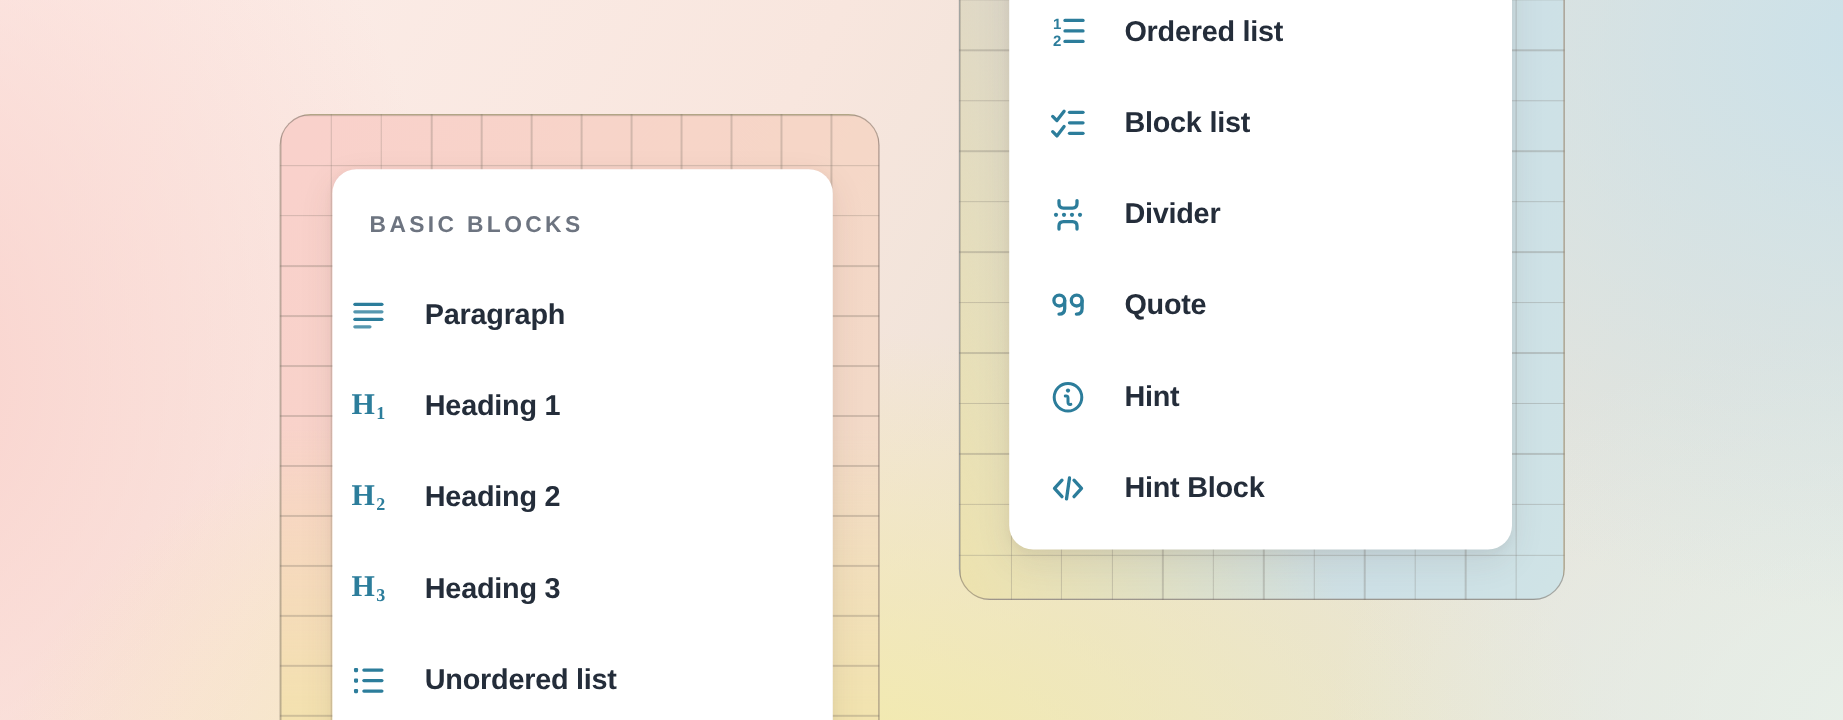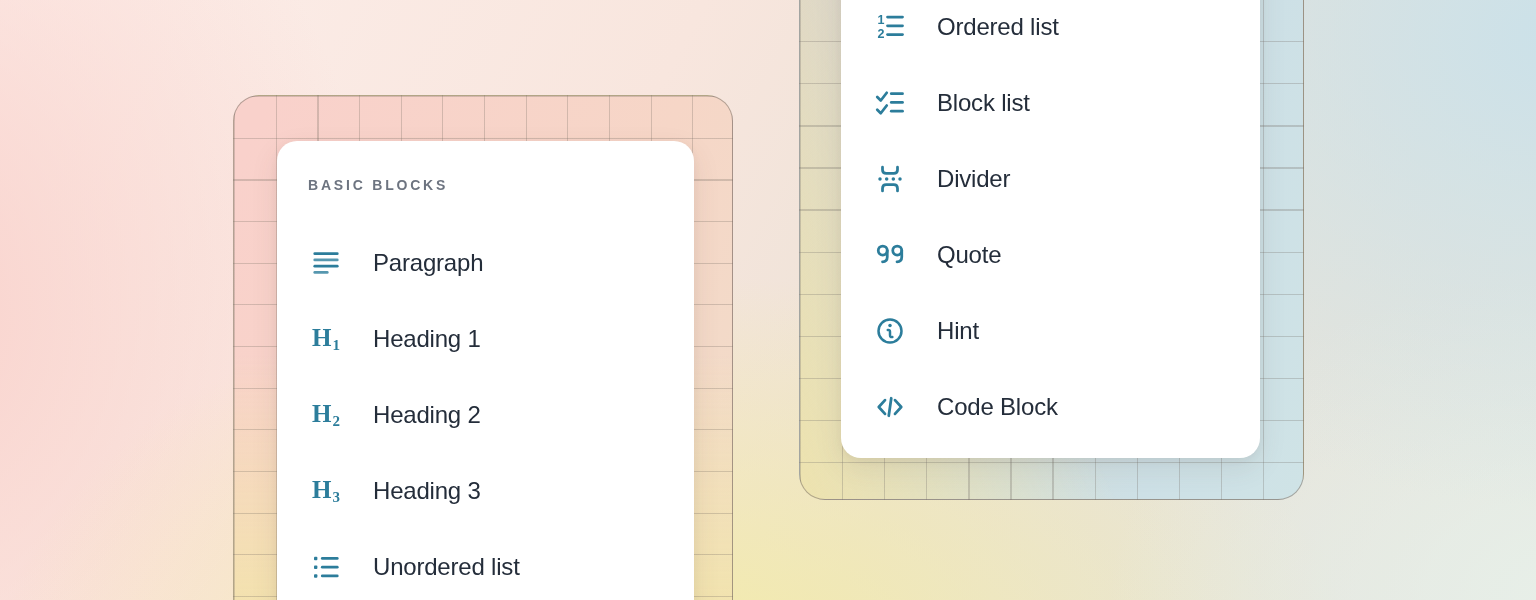--- a/index.html
+++ b/index.html
@@ -40,37 +40,37 @@
 
   .panel{
     position:absolute;background:#ffffff;border-radius:20px;
     box-shadow:0 10px 28px rgba(90,70,60,0.10), 0 2px 8px rgba(90,70,60,0.06);
   }
   #left-panel{left:277px;top:141px;width:417px;height:500px;}
   #right-panel{left:841px;top:-60px;width:419px;height:518px;}
 
   .section-label{
     position:absolute;left:31px;top:36px;
-    font-size:14px;font-weight:700;letter-spacing:2.8px;
+    font-size:19px;font-weight:700;letter-spacing:2.8px;
     color:#6d7480;
   }
 
   .menu-list{position:absolute;left:0;right:0;}
   #left-panel .menu-list{top:84px;}
   #right-panel .menu-list{top:49px;}
 
-  .menu-item{height:76px;display:flex;align-items:center;padding-left:33px;cursor:pointer;}
+  .menu-item{height:76px;display:flex;align-items:center;padding-left:14px;cursor:pointer;}
   #right-panel .menu-item{padding-left:33px;}
 
   .icon-box{
     width:32px;height:32px;margin-right:31px;flex-shrink:0;
     display:flex;align-items:center;justify-content:center;
   }
   .menu-label{
-    font-size:24px;font-weight:400;color:#242d3a;letter-spacing:-0.2px;white-space:nowrap;
+    font-size:24px;font-weight:700;color:#242d3a;letter-spacing:-0.2px;white-space:nowrap;
   }
 
   .hglyph{
     font-family:Liberation Serif, serif;font-weight:700;
     font-size:25px;color:#2c7d9b;line-height:1;white-space:nowrap;
   }
   .hglyph sub{font-size:15px;font-weight:700;vertical-align:-4px;margin-left:1px;}
 </style>
 </head>
 <body>
@@ -197,18 +197,18 @@
           <span class="menu-label">Hint</span>
         </div>
         <div class="menu-item">
           <span class="icon-box">
             <svg viewBox="0 0 24 24" width="30" height="30" fill="none" stroke="#2c7d9b" stroke-width="2.2" stroke-linecap="round" stroke-linejoin="round">
               <polyline points="8,6.5 3,12 8,17.5"></polyline>
               <polyline points="16,6.5 21,12 16,17.5"></polyline>
               <line x1="13" y1="5" x2="11" y2="19"></line>
             </svg>
           </span>
-          <span class="menu-label">Code Block</span>
+          <span class="menu-label">Hint Block</span>
         </div>
       </div>
   </div>
 
 </div>
 
 </body></html>

